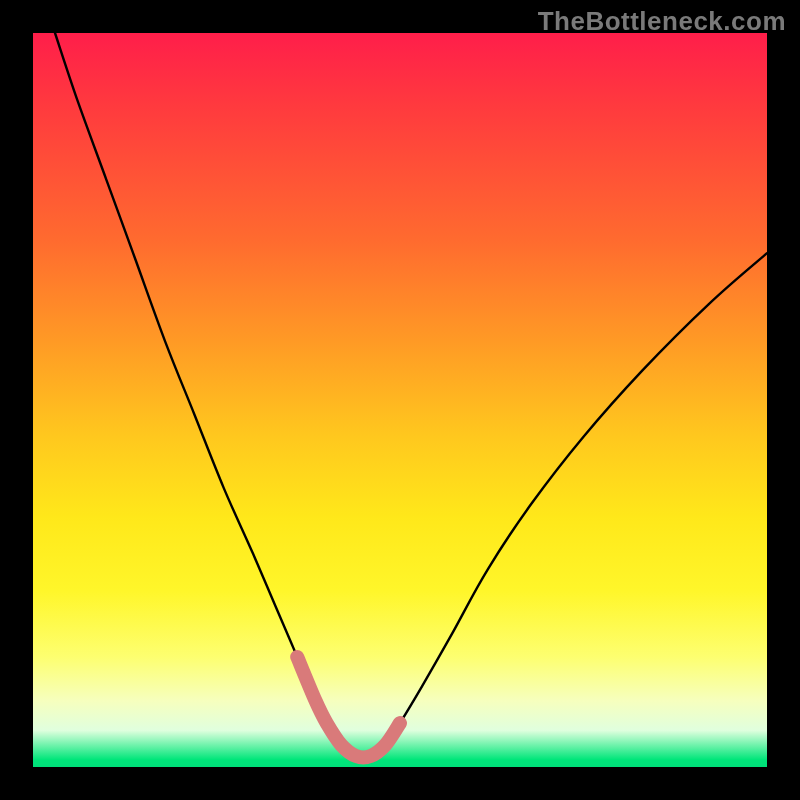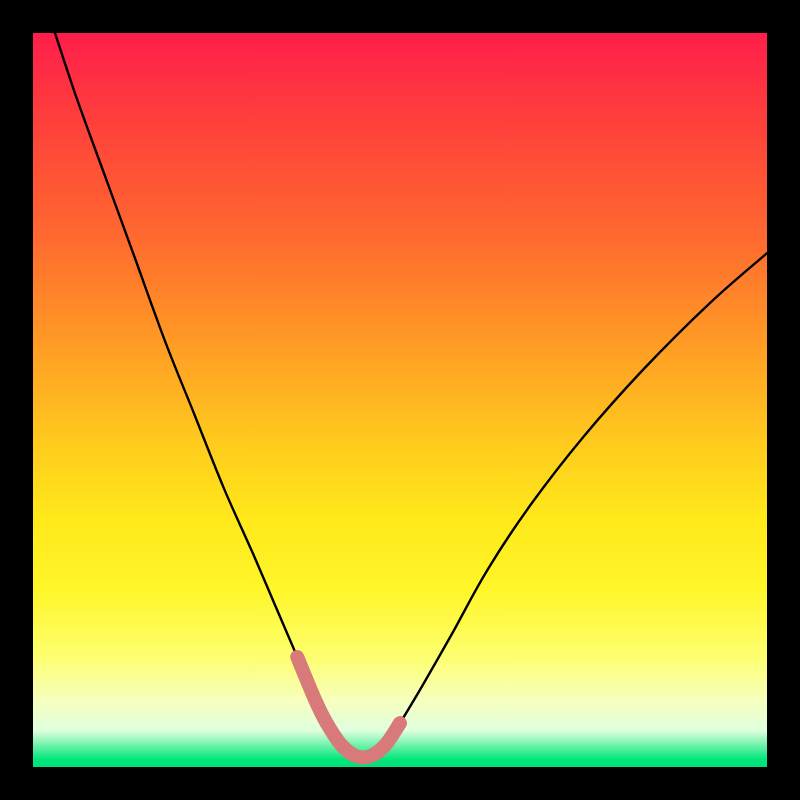--- a/index.html
+++ b/index.html
@@ -59,20 +59,21 @@
     width: 734px;
     height: 734px;
     overflow: visible;
   }
 </style>
 </head>
 <body>
 
 <div class="frame">
 
+  <div class="watermark">TheBottleneck.com</div>
 
   <div class="plot-area">
     <svg class="curves" viewBox="0 0 734 734">
       <path fill="none" stroke="#000000" stroke-width="2.4" stroke-linecap="round" d="M 22.0 0.0 C 26.0 11.9, 34.8 39.6, 44.0 66.1 C 53.3 92.5, 62.8 117.7, 73.4 146.8 C 84.0 175.9, 92.2 198.5, 102.8 227.5 C 113.3 256.6, 121.6 280.5, 132.1 308.3 C 142.7 336.0, 150.9 355.3, 161.5 381.7 C 172.0 408.1, 180.3 430.0, 190.8 455.1 C 201.4 480.2, 211.0 500.0, 220.2 521.1 C 229.4 542.3, 234.3 554.0, 242.2 572.5 C 250.1 591.0, 257.0 606.7, 264.2 623.9 C 271.5 641.1, 277.3 656.0, 282.6 667.9 C 287.9 679.8, 289.0 682.0, 293.6 690.0 C 298.2 697.9, 303.0 706.0, 308.3 712.0 C 313.6 717.9, 317.7 721.0, 323.0 723.0 C 328.2 725.0, 332.4 725.0, 337.6 723.0 C 342.9 721.0, 347.0 717.9, 352.3 712.0 C 357.6 706.0, 360.4 700.5, 367.0 690.0 C 373.6 679.4, 379.8 669.1, 389.0 653.3 C 398.3 637.4, 406.5 623.0, 418.4 601.9 C 430.3 580.7, 440.5 559.6, 455.1 535.8 C 469.6 512.0, 481.9 493.5, 499.1 469.8 C 516.3 446.0, 530.7 427.5, 550.5 403.7 C 570.3 379.9, 586.8 361.4, 609.2 337.6 C 631.7 313.9, 652.8 292.7, 675.3 271.6 C 697.7 250.4, 723.4 229.4, 734.0 220.2" id="main-curve-path"></path>
       <path fill="none" stroke="#d97a7a" stroke-width="14" stroke-linecap="round" stroke-linejoin="round" d="M 264.2 623.9 C 267.5 631.8, 277.3 656.0, 282.6 667.9 C 287.9 679.8, 289.0 682.0, 293.6 690.0 C 298.2 697.9, 303.0 706.0, 308.3 712.0 C 313.6 717.9, 317.7 721.0, 323.0 723.0 C 328.2 725.0, 332.4 725.0, 337.6 723.0 C 342.9 721.0, 347.0 717.9, 352.3 712.0 C 357.6 706.0, 364.4 693.9, 367.0 690.0" id="highlight-path"></path>
     </svg>
   </div>
 
 </div>
 

